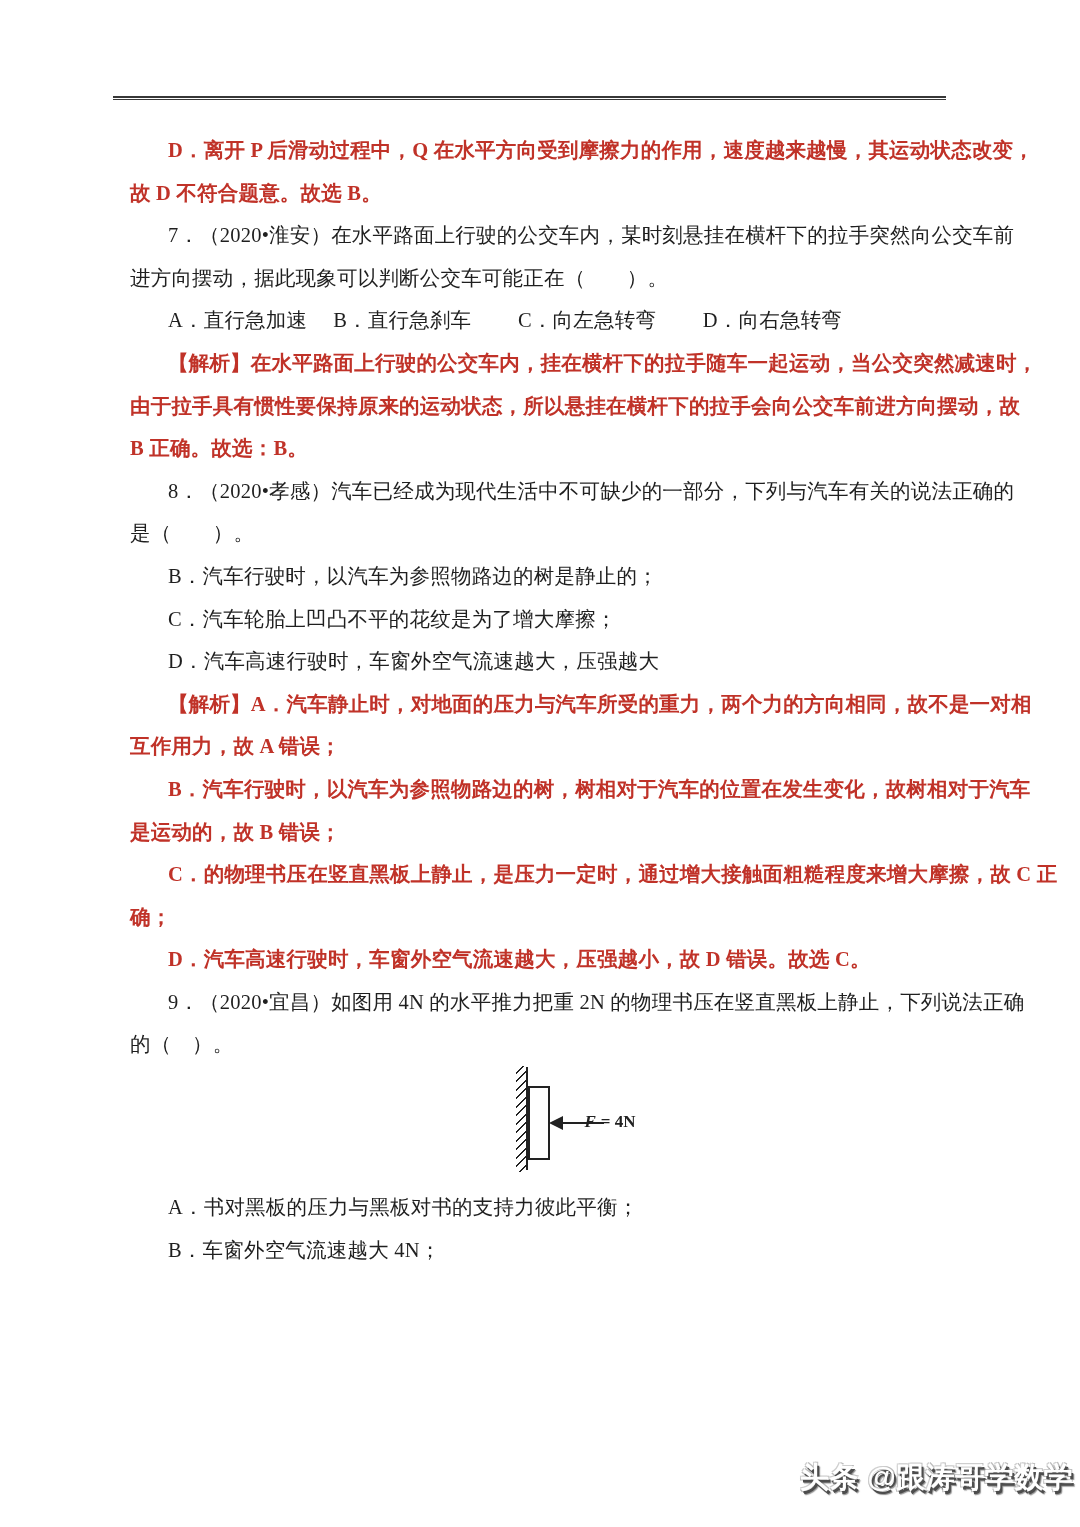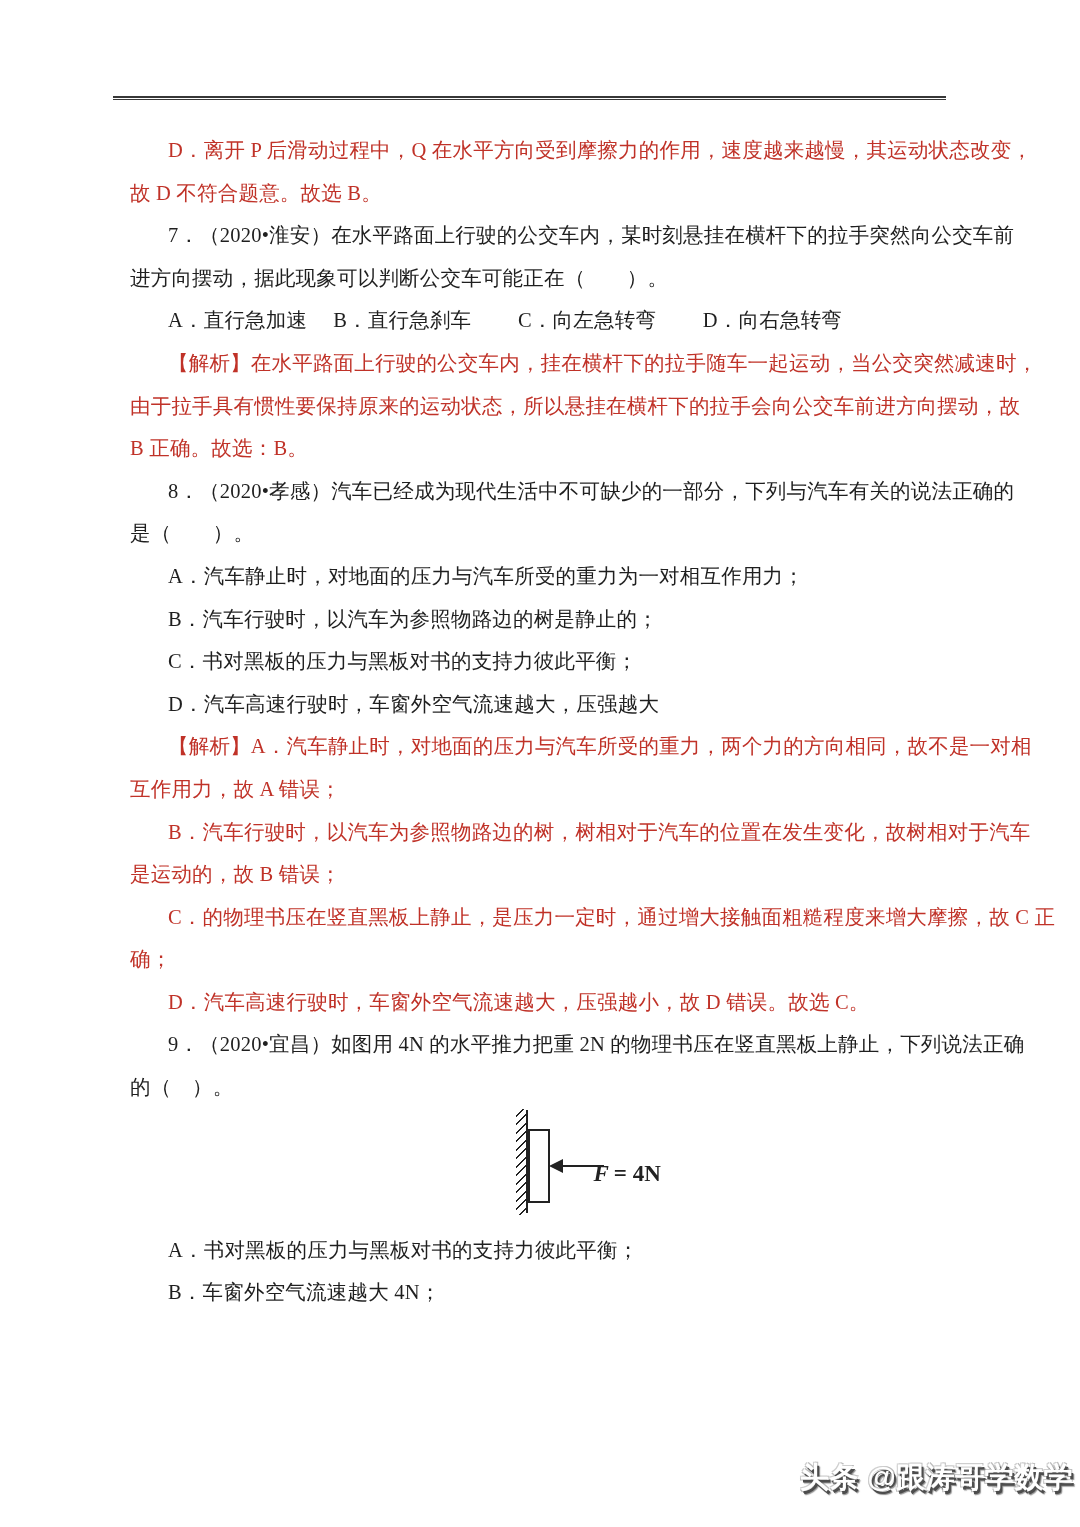--- a/index.html
+++ b/index.html
@@ -31,21 +31,21 @@
     left:130px;top:129px;width:826px;
   }
   .line{
     height:42.6px;
     line-height:42.6px;
     font-size:20.5px;
     white-space:pre;
     letter-spacing:0.2px;
   }
   .line.black{color:var(--text);}
-  .line.red{color:var(--red);}
+  .line.red{color:var(--red);font-weight:bold;}
   .line.in{padding-left:38px;}
   .line.flush{padding-left:0;}
   .lines-host{display:block;}
   
   .figure-row{
     position:relative;
     height:112px;
     margin-bottom:8px;
   }
   .wall-hatch{
@@ -72,21 +72,21 @@
   .force-arrow-head{
     position:absolute;
     left:419px;top:50px;width:0;height:0;
     border-top:7px solid transparent;
     border-bottom:7px solid transparent;
     border-right:14px solid var(--figure_ink);
   }
   .force-label{
     position:absolute;
     left:429px;top:26px;
-    font-size:23px;
+    font-size:17px;
     font-weight:700;
     color:var(--figure_ink);
     white-space:pre;
   }
   .force-label .sym{font-style:italic;}
   .force-label .val{margin-left:5px;}
   
   .watermark{
     position:absolute;
     left:800px;top:1458px;
@@ -127,25 +127,24 @@
       <div class="line red in">【解析】在水平路面上行驶的公交车内，挂在横杆下的拉手随车一起运动，当公交突然减速时，</div>
 
       <div class="line red flush">由于拉手具有惯性要保持原来的运动状态，所以悬挂在横杆下的拉手会向公交车前进方向摆动，故</div>
 
       <div class="line red flush">B 正确。故选：B。</div>
 
       <div class="line black in">8．（2020•孝感）汽车已经成为现代生活中不可缺少的一部分，下列与汽车有关的说法正确的</div>
 
       <div class="line black flush">是（　　）。</div>
 
-      <div class="line black in">A．汽车静止时，对地面的压力与汽车所受的重力为一对相互作用力；</div>
 
       <div class="line black in">B．汽车行驶时，以汽车为参照物路边的树是静止的；</div>
 
-      <div class="line black in">C．书对黑板的压力与黑板对书的支持力彼此平衡；</div>
+      <div class="line black in">C．汽车轮胎上凹凸不平的花纹是为了增大摩擦；</div>
 
       <div class="line black in">D．汽车高速行驶时，车窗外空气流速越大，压强越大</div>
 
 
       <div class="line red in">【解析】A．汽车静止时，对地面的压力与汽车所受的重力，两个力的方向相同，故不是一对相</div>
 
       <div class="line red flush">互作用力，故 A 错误；</div>
 
       <div class="line red in">B．汽车行驶时，以汽车为参照物路边的树，树相对于汽车的位置在发生变化，故树相对于汽车</div>
 

